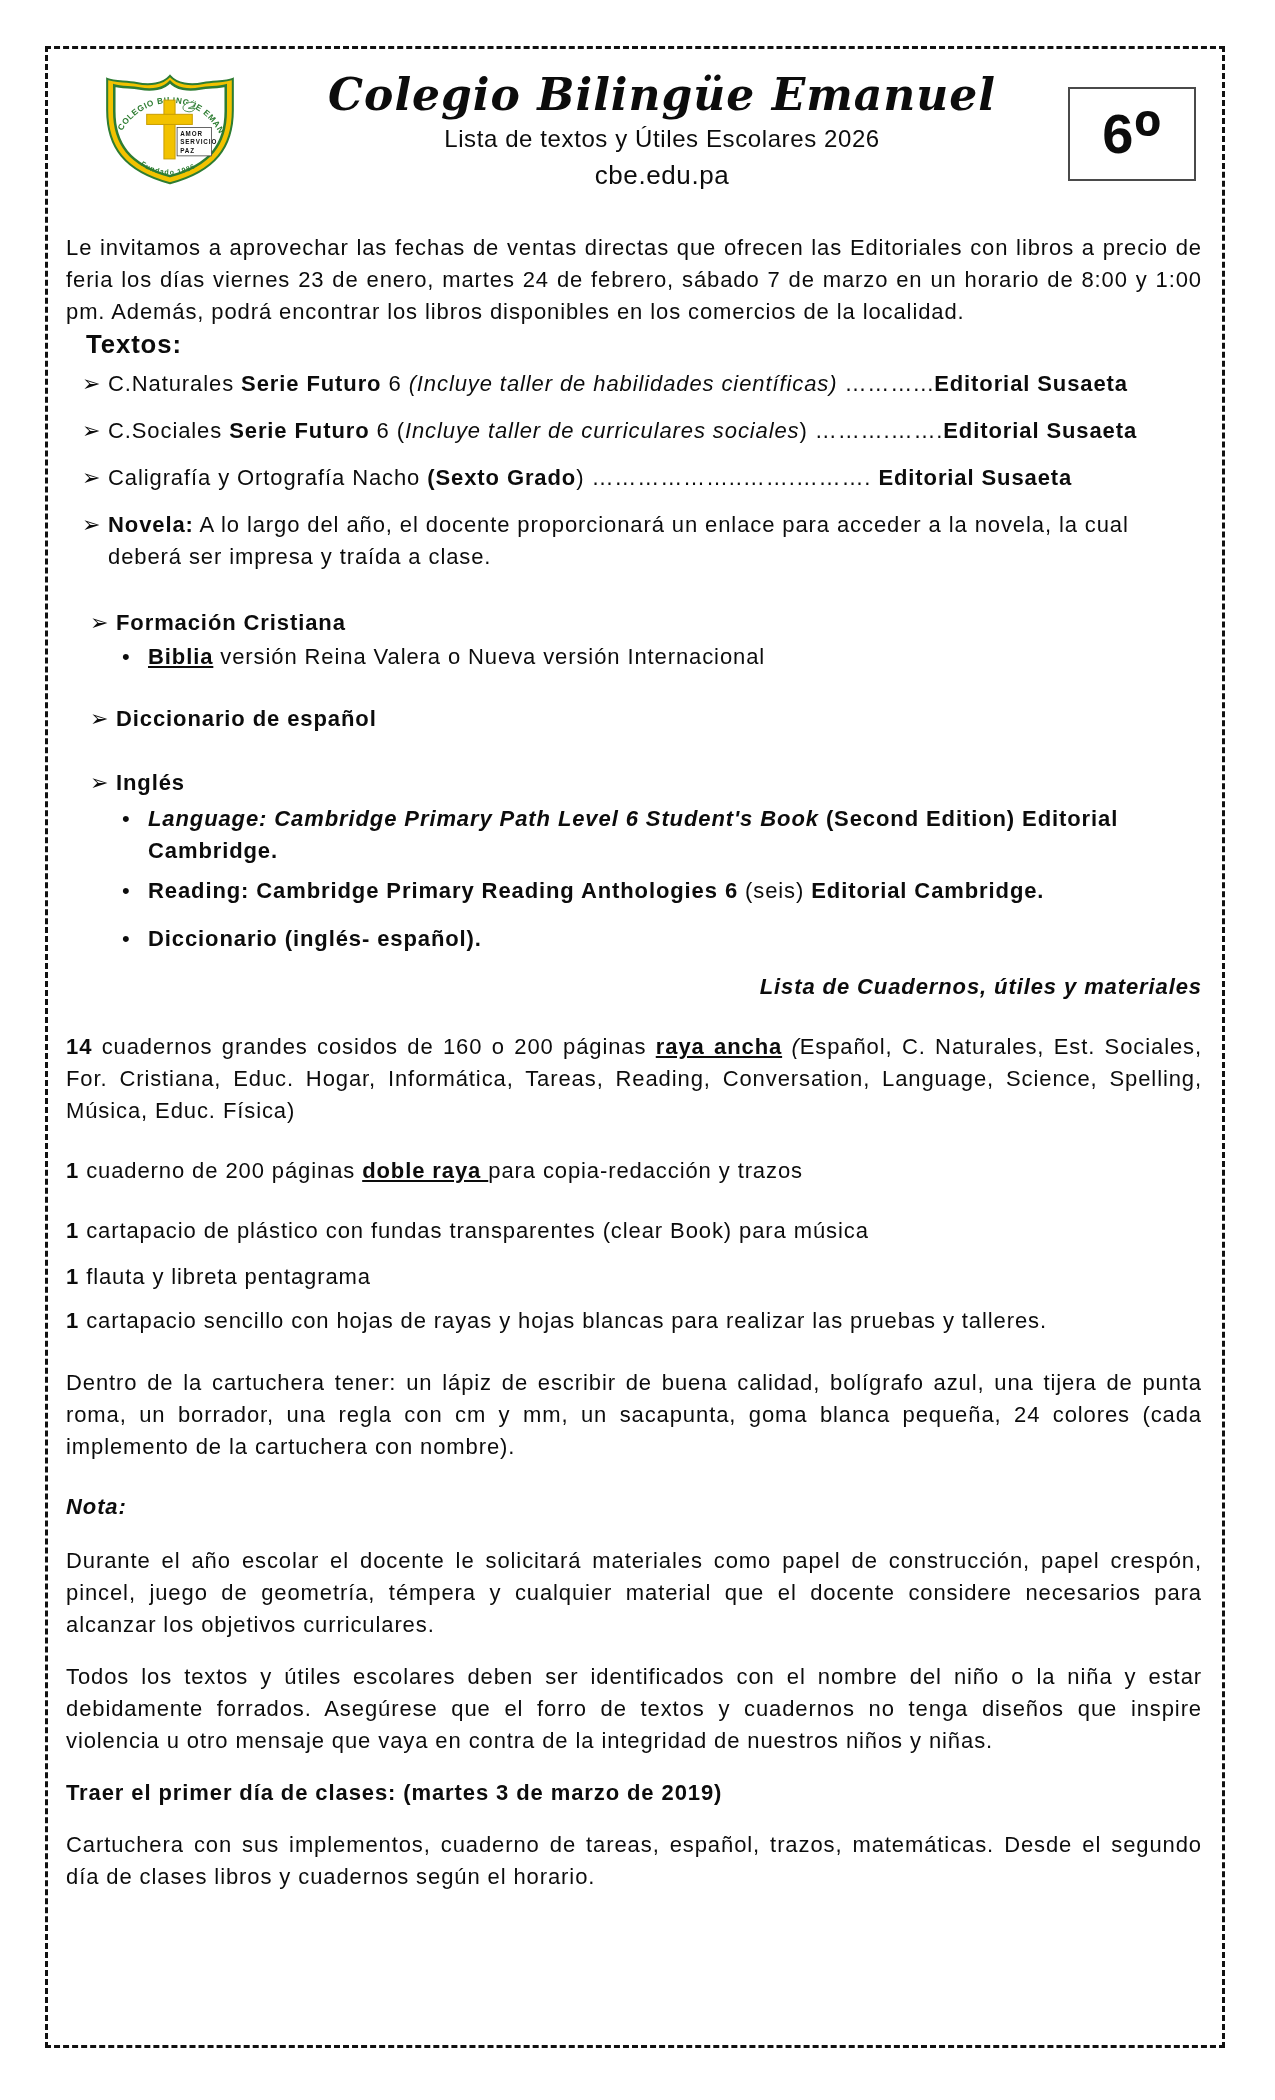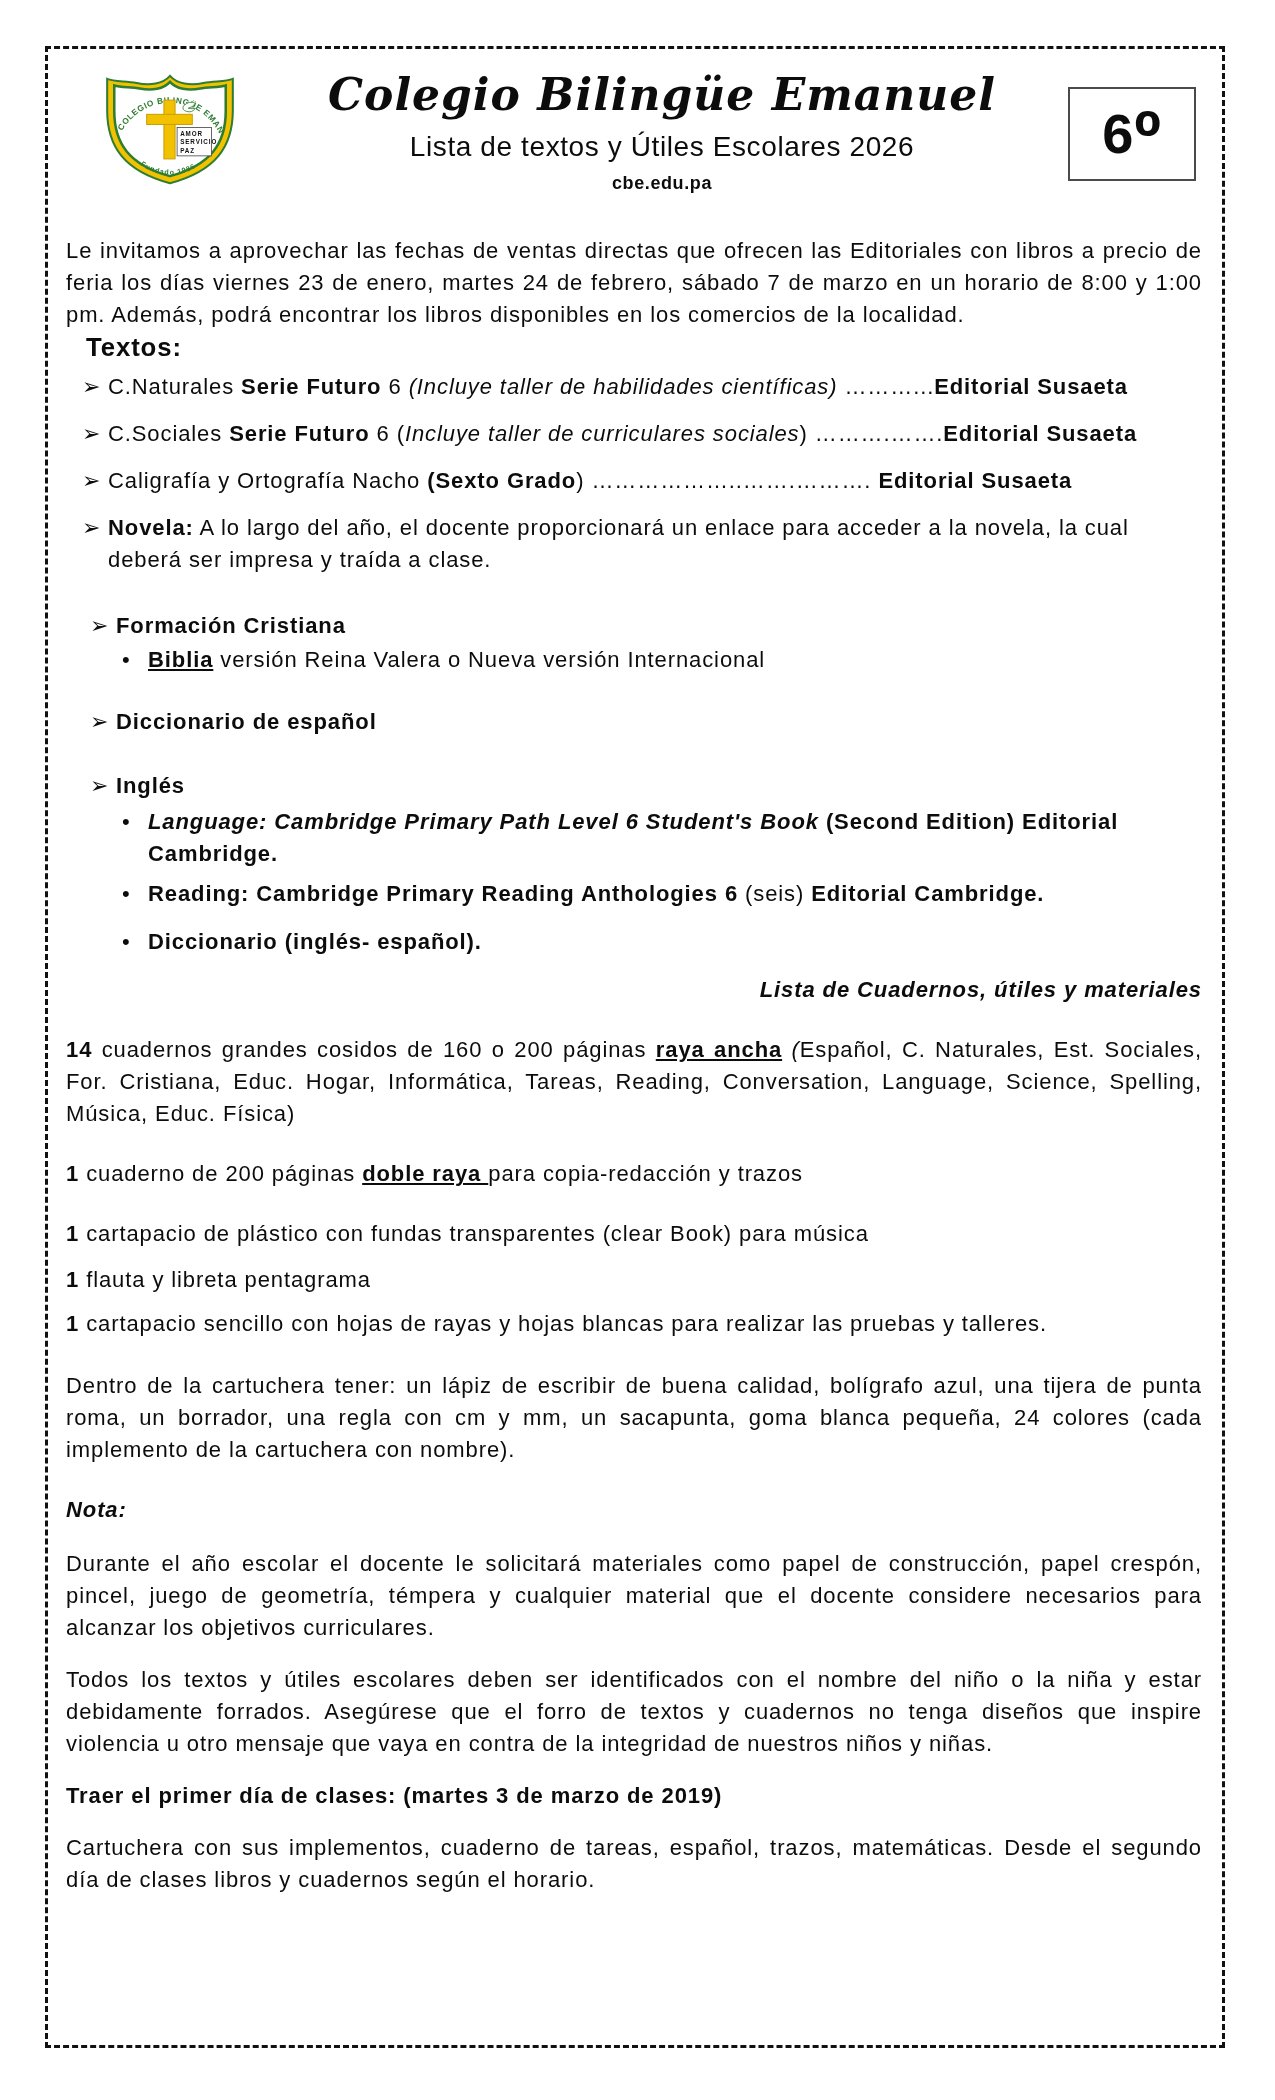--- a/index.html
+++ b/index.html
@@ -20,22 +20,22 @@
   }
   
   .hdr{display:flex;align-items:flex-start;margin:4px 0 36px 0;}
   .logo-wrap{width:170px;flex:0 0 auto;padding-left:28px;}
   .titles{flex:1;text-align:center;padding-top:2px;}
   .school-name{
     font-family:"DejaVu Serif","Liberation Serif",serif;
     font-style:italic;font-weight:700;
     font-size:44px;line-height:1.1;letter-spacing:1px;
   }
-  .subtitle{font-size:28px;margin-top:12px;letter-spacing:.6px;}
-  .website{font-size:18px;font-weight:700;margin-top:4px;letter-spacing:.6px;}
+  .subtitle{font-size:24px;margin-top:4px;letter-spacing:.6px;}
+  .website{font-size:26px;font-weight:400;margin-top:4px;letter-spacing:.6px;}
   .badge{
     flex:0 0 auto;width:124px;height:90px;margin:18px 6px 0 8px;
     border:2px solid #4a4a4a;display:flex;align-items:center;justify-content:center;
     font-size:56px;font-weight:700;line-height:1;
   }
   .ord{font-size:1.3em;line-height:0;position:relative;top:.04em;}
   
   .doc{font-size:22px;line-height:32px;letter-spacing:.9px;}
   p{margin:0;}
   .just{text-align:justify;}

